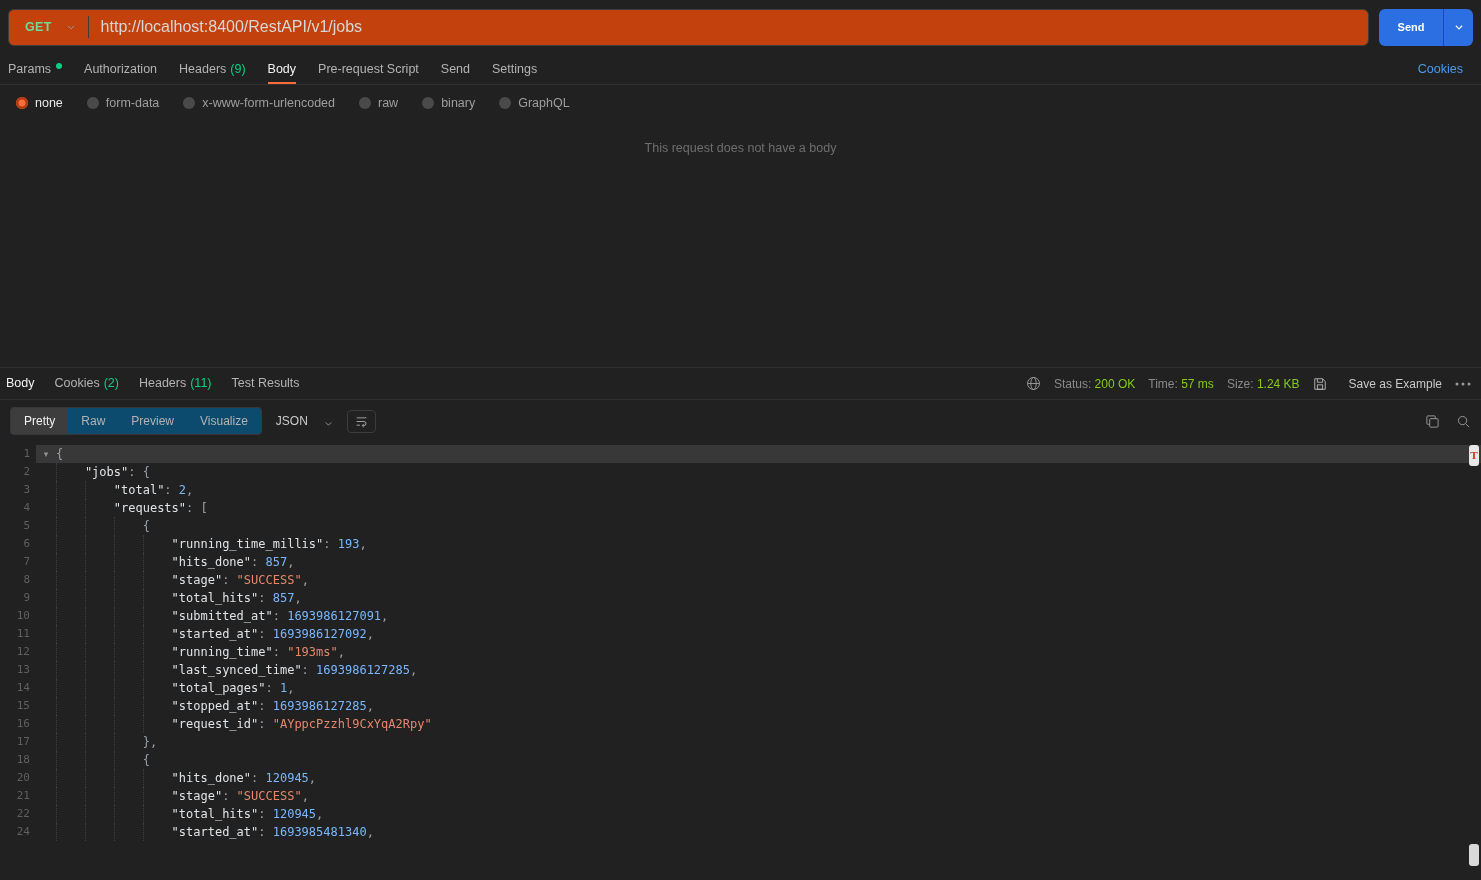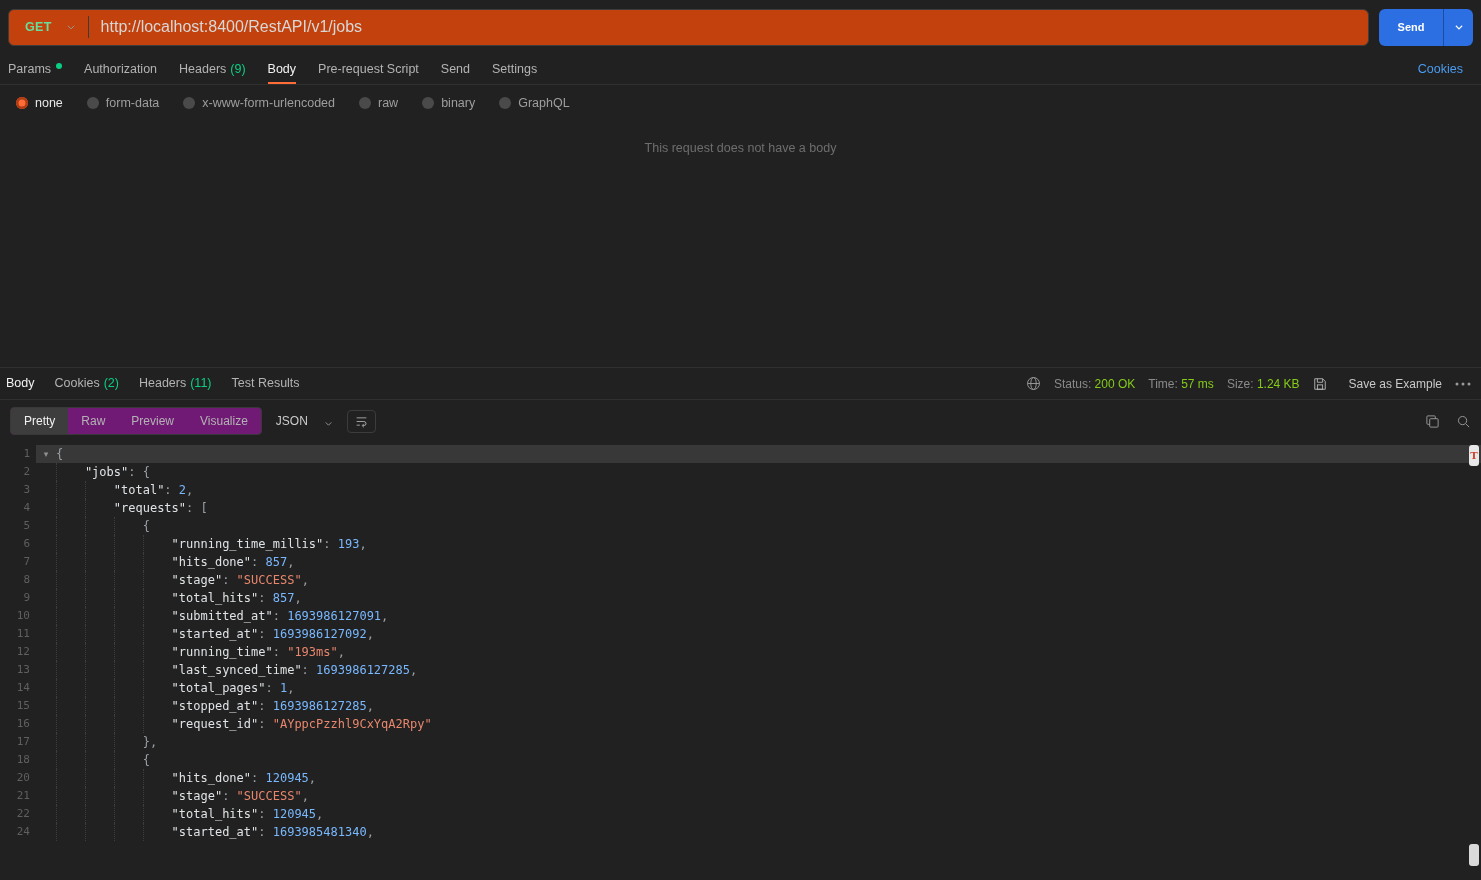--- a/index.html
+++ b/index.html
@@ -59,21 +59,21 @@
   .resp-tabs-list { display:flex; }
   .resp-tab { padding-top:0; margin-right:20px; }
   .resp-tab.active { color:#f2f2f2; }
   .resp-meta { margin-left:auto; display:flex; align-items:center; gap:13px; padding-right:10px; font-size:12px; }
   .meta-label { color:#8a8a8a; }
   .meta-value { color:#84cc16;margin-top:12px; }
   .icon-btn { display:flex; align-items:center; gap:22px; cursor:pointer; color:#c9c9c9; }
   
   .resp-toolbar { display:flex; align-items:center; height:42px; padding:0 10px; }
   .view-tab-group {
-    display:flex; background:#701a75; border:1px solid #383838; border-radius:4px; overflow:hidden;
+    display:flex; background:#0c4a6e; border:1px solid #383838; border-radius:4px; overflow:hidden;
   }
   .view-tab { padding:6px 13px; color:#b3b3b3; cursor:pointer; font-size:12px; }
   .view-tab.active { background:#3d3d3d; color:#f2f2f2; }
   .format-select { display:flex; align-items:flex-end; gap:16px; margin-left:14px; color:#cccccc; cursor:pointer; font-size:12px; }
   .wrap-btn { margin-left:14px; border:1px solid #3c3c3c; border-radius:4px; padding:4px 6px; display:flex; cursor:pointer; }
   .toolbar-right { margin-left:auto; display:flex; align-items:center; gap:16px; }
   
   .code-area { position:relative; height:438px; padding-top:3px; overflow:hidden; }
   .code-line { display:flex; height:18px; line-height:18px; font-family:"DejaVu Sans Mono", monospace; font-size:12px; }
   .ln { width:36px; flex:none; text-align:right; padding-right:6px; color:#5f5f5f; font-size:11px; }

